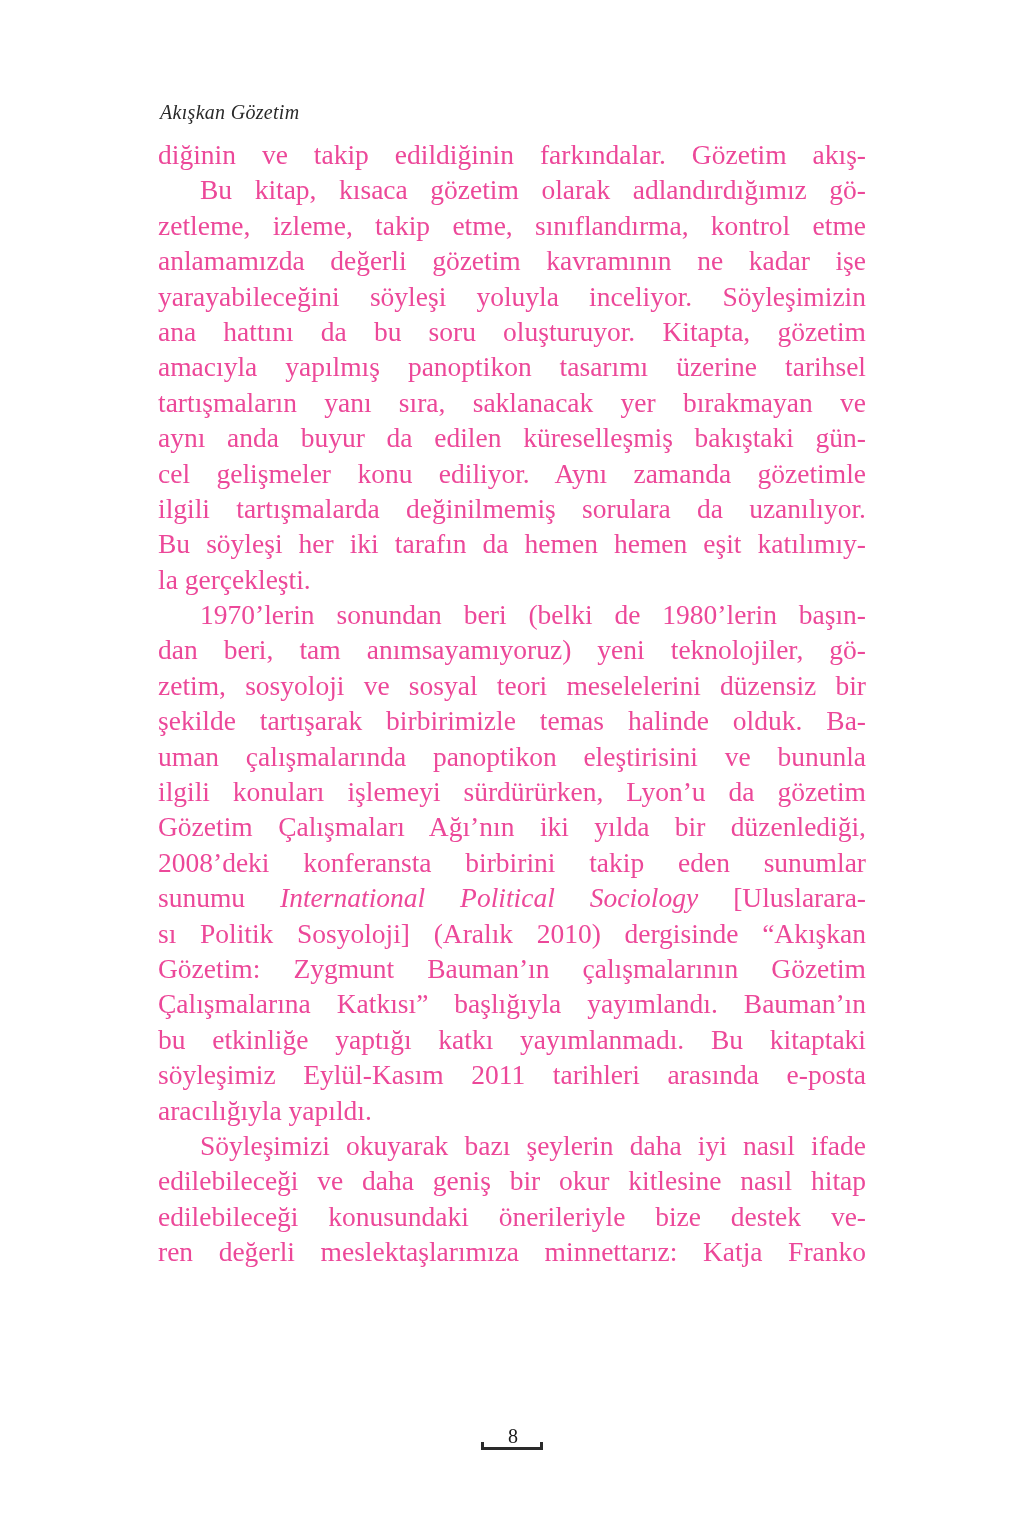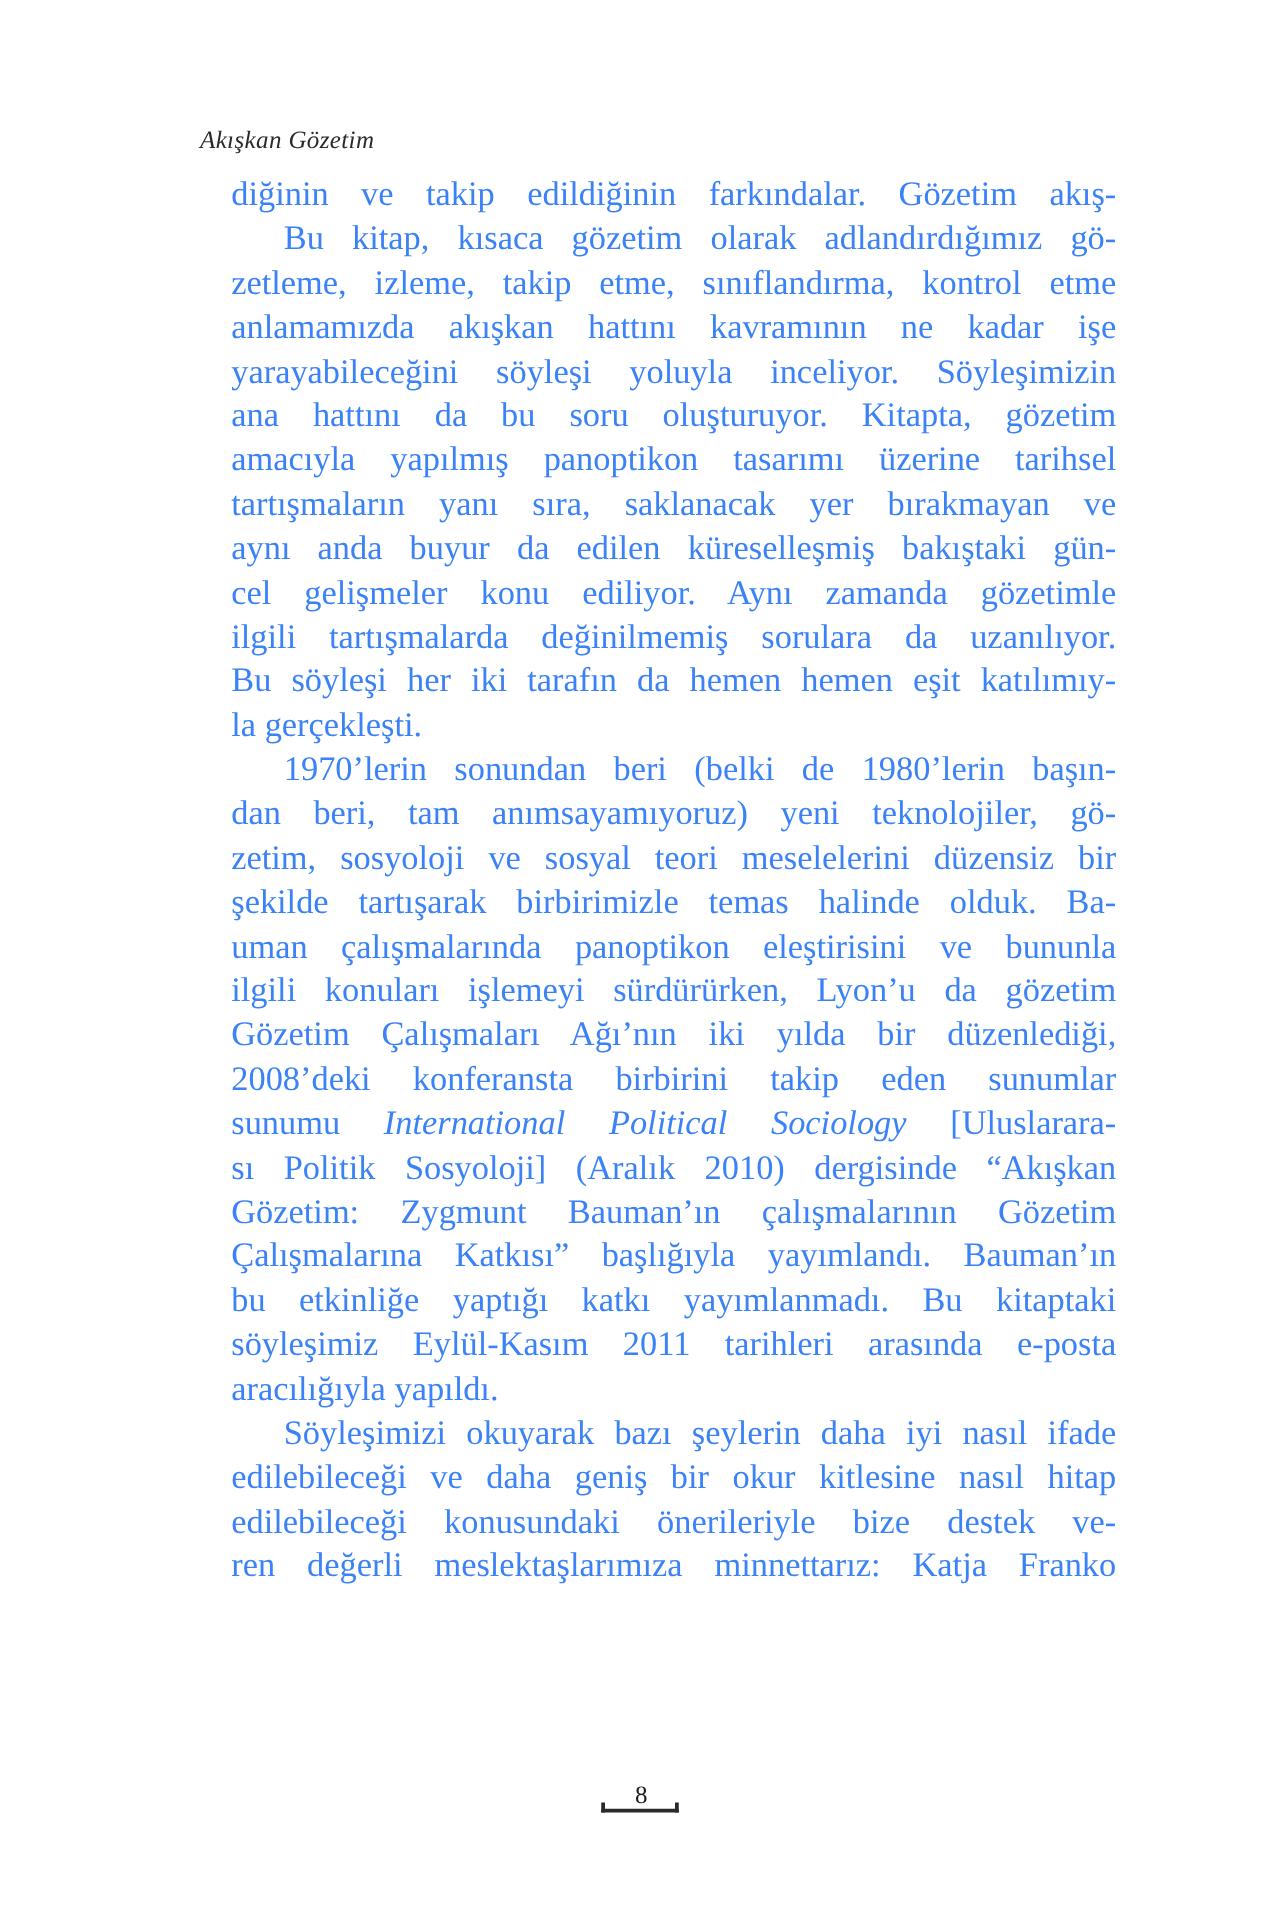--- a/index.html
+++ b/index.html
@@ -6,21 +6,21 @@
     body { width: 1024px; height: 1536px; position: relative; overflow: hidden; }
     .page { position: absolute; left: 0; top: 0; width: 1024px; height: 1242px; background: #ffffff; }
     .running-head {
       position: absolute; left: 160px; top: 101px;
       font-family: "Liberation Serif", "DejaVu Serif", serif;
       font-style: italic; font-size: 20px; color: #2a2a2a; letter-spacing: 0.3px;
     }
     .body-text {
       position: absolute; left: 158px; top: 137px; width: 708px;
       font-family: "Liberation Serif", "DejaVu Serif", serif;
-      font-size: 27.5px; line-height: 35.4px; color: #3b82f6; margin-left: 27px;
+      font-size: 27.5px; line-height: 35.4px; color: #ec4899;
     }
     .line { display: block; white-space: nowrap; text-align: justify; text-align-last: justify; height: 35.4px; overflow: visible; }
     .line.last { text-align-last: left; }
     .line.indent { padding-left: 42px; }
     .line i { font-style: italic; }
     .folio {
       position: absolute; left: 481px; top: 1425px; width: 64px; height: 28px;
     }
     .folio-num {
       position: absolute; left: 0; width: 64px; top: 0; text-align: center;
@@ -35,21 +35,21 @@
 </head>
 <body>
 
 <div class="page">
   <div class="running-head">Akışkan Gözetim</div>
 
   <div class="body-text">
     <span class="line">diğinin ve takip edildiğinin farkındalar. Gözetim akış-</span>
     <span class="line indent">Bu kitap, kısaca gözetim olarak adlandırdığımız gö-</span>
     <span class="line">zetleme, izleme, takip etme, sınıflandırma, kontrol etme</span>
-    <span class="line">anlamamızda akışkan hattını kavramının ne kadar işe</span>
+    <span class="line">anlamamızda değerli gözetim kavramının ne kadar işe</span>
     <span class="line">yarayabileceğini söyleşi yoluyla inceliyor. Söyleşimizin</span>
     <span class="line">ana hattını da bu soru oluşturuyor. Kitapta, gözetim</span>
     <span class="line">amacıyla yapılmış panoptikon tasarımı üzerine tarihsel</span>
     <span class="line">tartışmaların yanı sıra, saklanacak yer bırakmayan ve</span>
     <span class="line">aynı anda buyur da edilen küreselleşmiş bakıştaki gün-</span>
     <span class="line">cel gelişmeler konu ediliyor. Aynı zamanda gözetimle</span>
     <span class="line">ilgili tartışmalarda değinilmemiş sorulara da uzanılıyor.</span>
     <span class="line">Bu söyleşi her iki tarafın da hemen hemen eşit katılımıy-</span>
     <span class="line last">la gerçekleşti.</span>
     <span class="line indent">1970’lerin sonundan beri (belki de 1980’lerin başın-</span>

